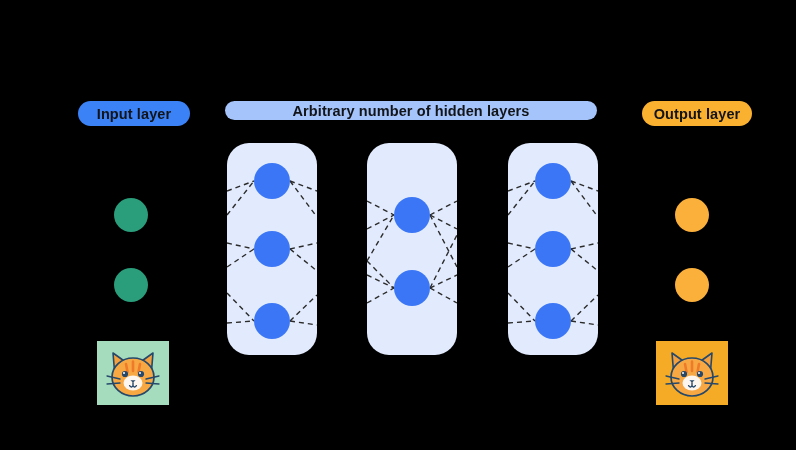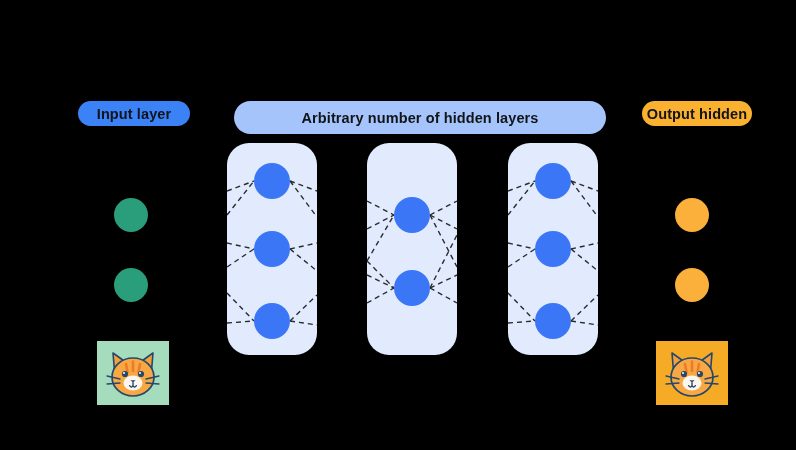--- a/index.html
+++ b/index.html
@@ -32,22 +32,22 @@
     letter-spacing: 0.1px;
     white-space: nowrap;
     box-sizing: border-box;
   }
   #pill-input {
     left: 78px; top: 101px;
     width: 112px; height: 25px;
     background: #3b82f6;
   }
   #pill-hidden {
-    left: 234px; top: 101px;
-    width: 372px; height: 33px;
+    left: 225px; top: 101px;
+    width: 372px; height: 19px;
     background: #a4c4fb;
   }
   #pill-output {
     left: 642px; top: 101px;
     width: 110px; height: 25px;
     background: #fbb130;
   }
 
   
   .panel {
@@ -110,21 +110,21 @@
 </style>
 </head>
 <body>
 
 <div id="canvas">
 
   <div class="pill" id="pill-input">Input layer</div>
 
   <div class="pill" id="pill-hidden">Arbitrary number of hidden layers</div>
 
-  <div class="pill" id="pill-output">Output hidden</div>
+  <div class="pill" id="pill-output">Output layer</div>
 
   <div class="node node-input" style="left:114px; top:198px;"></div>
   <div class="node node-input" style="left:114px; top:268px;"></div>
 
   <div class="cat-tile" id="cat-input">
     <svg class="cat-svg" width="58" height="52" viewBox="0 0 58 52">
 
       <path d="M11 30 L9 6 L23 16 Z" fill="#f5a03c" stroke="#25486b" stroke-width="1.6" stroke-linejoin="round"></path>
       <path d="M47 30 L49 6 L35 16 Z" fill="#f5a03c" stroke="#25486b" stroke-width="1.6" stroke-linejoin="round"></path>
 

